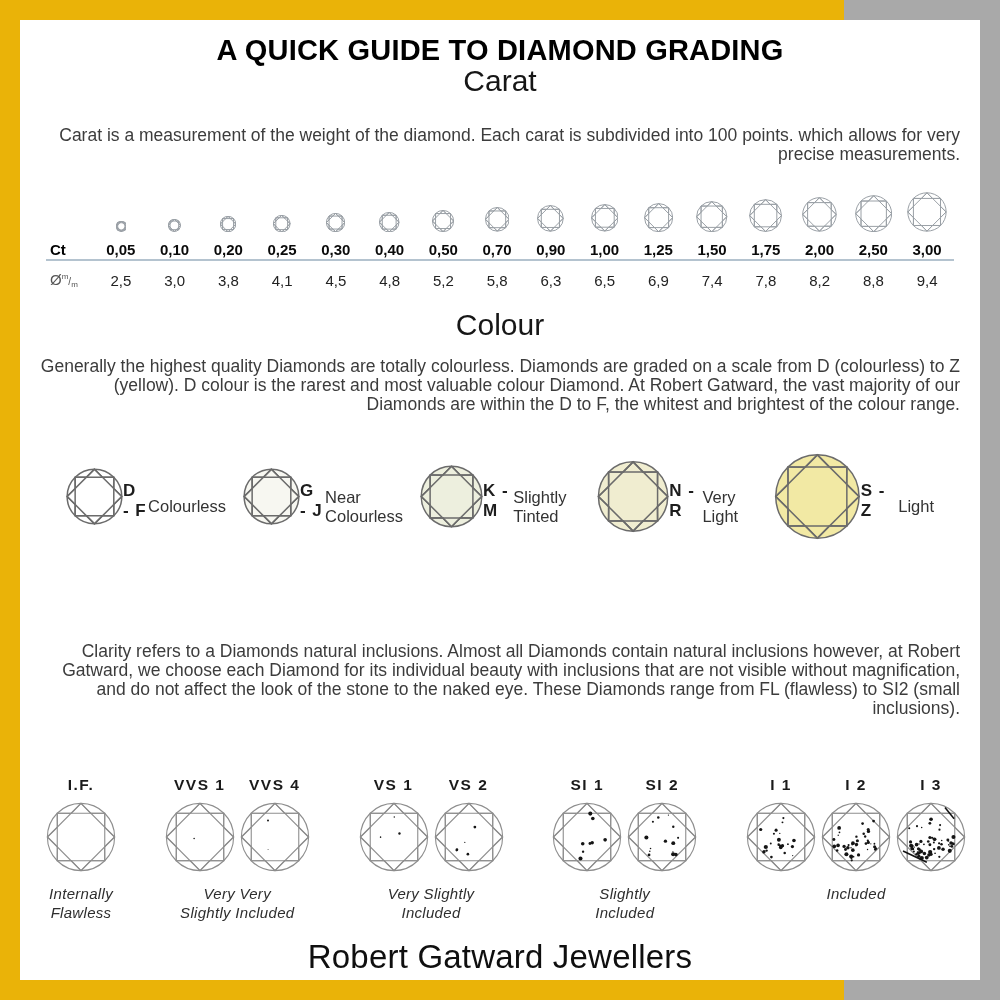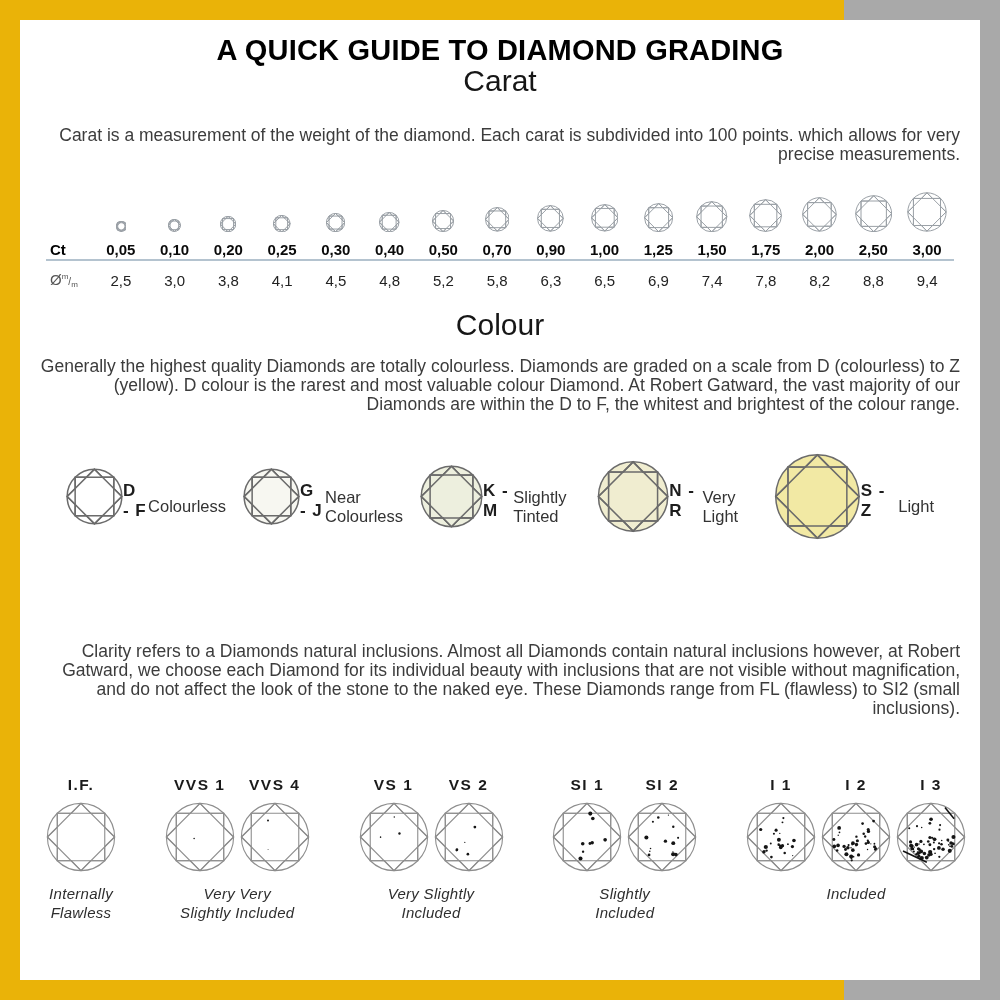--- a/index.html
+++ b/index.html
@@ -893,15 +893,16 @@
                   <line x1="-40" y1="20" x2="-6" y2="36" stroke="#111" stroke-width="2.2"></line>
                   <line x1="20" y1="-42" x2="33" y2="-26" stroke="#111" stroke-width="2.2"></line>
                 </g>
               </svg>
             </div>
           </div>
           <div class="group-name">Included</div>
         </div>
       </div>
 
+    <div id="footer">Robert Gatward Jewellers</div>
 
   </div>
 </div>
 
 </body></html>

